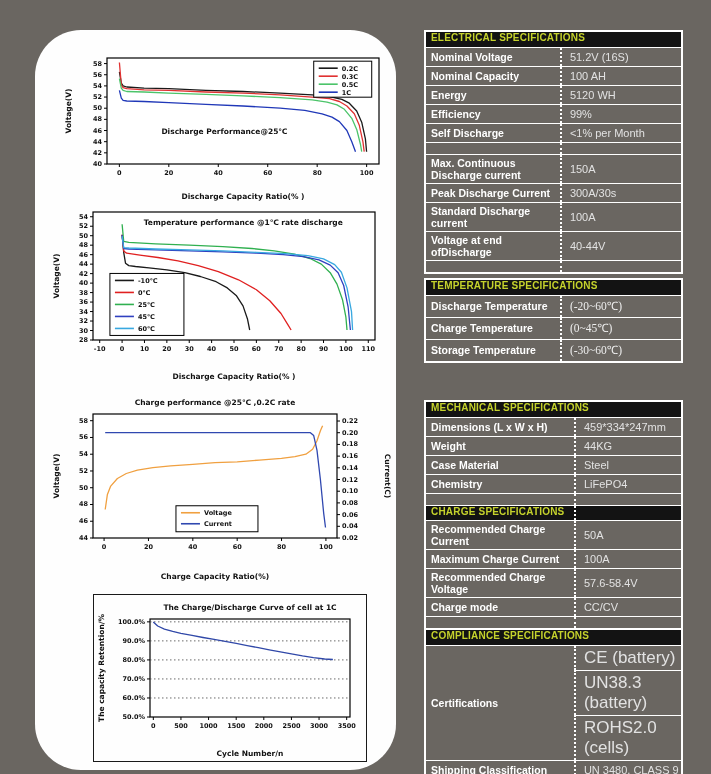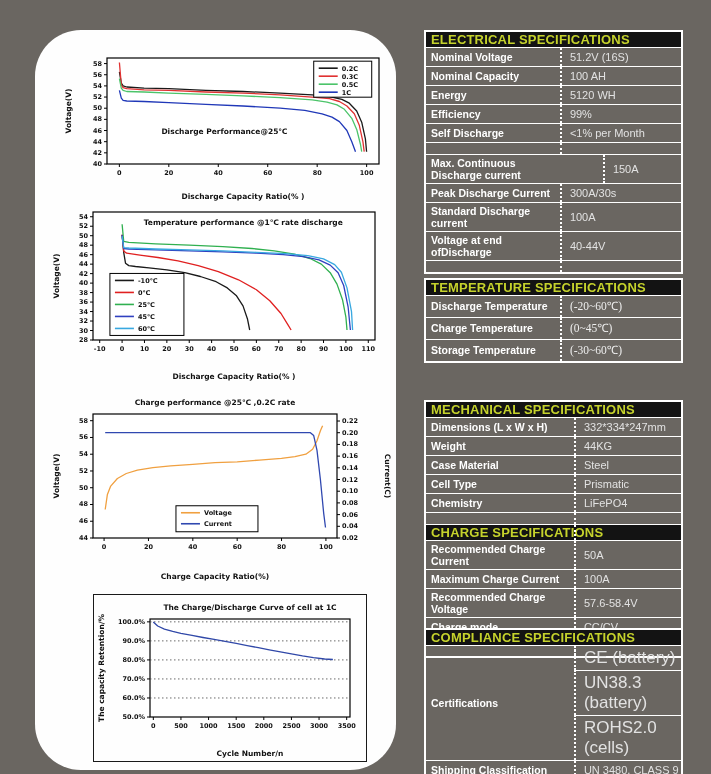--- a/index.html
+++ b/index.html
@@ -24,22 +24,22 @@
   
   .spec-tables{position:absolute;left:0;top:0;width:711px;height:774px;}
   .spec-group{
     position:absolute;left:424px;width:259px;
     border:2px solid #fff;box-sizing:border-box;
     background:transparent;
   }
   .srow{display:flex;position:relative;border-top:1px solid #fff;min-height:19px;box-sizing:border-box;}
   .srow:first-child{border-top:none;}
   .srow.header{
-    background:#131313;color:#c5d22c;font-weight:bold;font-size:13px;
-    letter-spacing:.2px;align-items:center;padding-left:5px;min-height:15px;
+    background:#131313;color:#c5d22c;font-weight:bold;font-size:10px;
+    letter-spacing:.2px;align-items:flex-start;padding-left:5px;min-height:15px;
   }
   .hdiv{position:absolute;top:0;bottom:0;border-left:2px dotted #fff;}
   .g1 .hdiv,.g2 .hdiv{left:52.5%;}
   .g3 .hdiv,.g4 .hdiv{left:58%;}
   .cl{
     width:52.5%;display:flex;align-items:center;box-sizing:border-box;
     padding:2px 2px 2px 5px;color:#fff;font-weight:bold;font-size:10.5px;line-height:1.15;
   }
   .g3 .cl,.g4 .cl{width:58%;}
   .cv{
@@ -320,21 +320,21 @@
         <div class="cv">99%</div>
       </div>
       <div class="srow">
         <div class="cl">Self Discharge</div>
         <div class="cv">&lt;1% per Month</div>
       </div>
       <div class="srow" style="min-height: 12px;">
         <div class="cl"></div>
         <div class="cv"></div>
       </div>
-      <div class="srow" style="min-height: 27px; gap: 43px;">
+      <div class="srow" style="min-height: 27px;">
         <div class="cl">Max. Continuous Discharge current</div>
         <div class="cv">150A</div>
       </div>
       <div class="srow">
         <div class="cl">Peak Discharge Current</div>
         <div class="cv">300A/30s</div>
       </div>
       <div class="srow">
         <div class="cl">Standard Discharge current</div>
         <div class="cv">100A</div>
@@ -364,33 +364,29 @@
         <div class="cl">Storage Temperature</div>
         <div class="cv serif">(-30~60℃)</div>
       </div>
     </div>
     <div class="spec-group g3" style="top: 400px;">
       <div class="srow header">
         <span>MECHANICAL SPECIFICATIONS</span>
       </div>
       <div class="srow">
         <div class="cl">Dimensions (L x W x H)</div>
-        <div class="cv">332*334*247mm</div>
+        <div class="cv">459*334*247mm</div>
       </div>
       <div class="srow">
         <div class="cl">Weight</div>
         <div class="cv">44KG</div>
       </div>
       <div class="srow">
         <div class="cl">Case Material</div>
         <div class="cv">Steel</div>
-      </div>
-      <div class="srow">
-        <div class="cl">Cell Type</div>
-        <div class="cv">Prismatic</div>
       </div>
       <div class="srow">
         <div class="cl">Chemistry</div>
         <div class="cv">LiFePO4</div>
       </div>
       <div class="srow" style="min-height: 12px;">
         <div class="cl"></div>
         <div class="cv"></div>
       </div>
       <div class="srow header">

